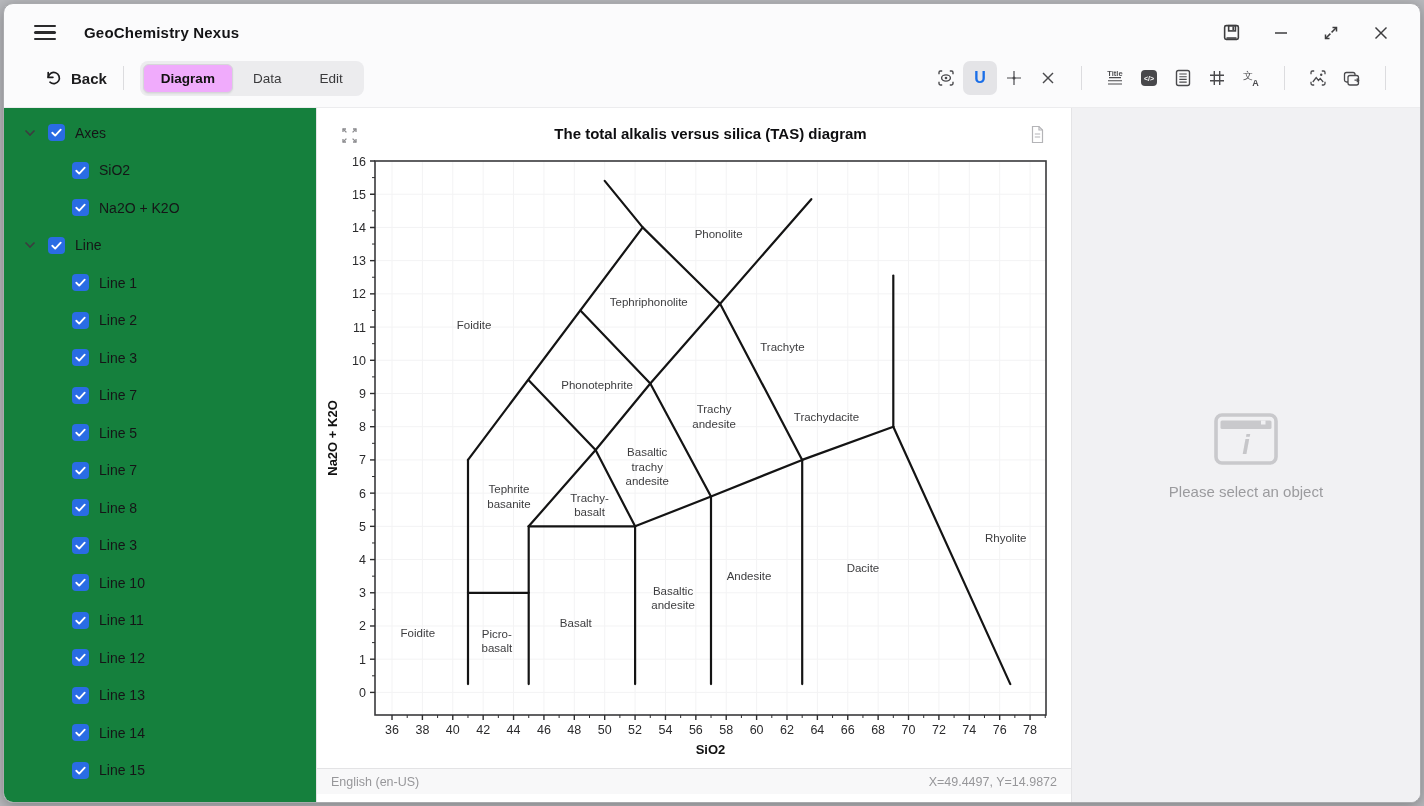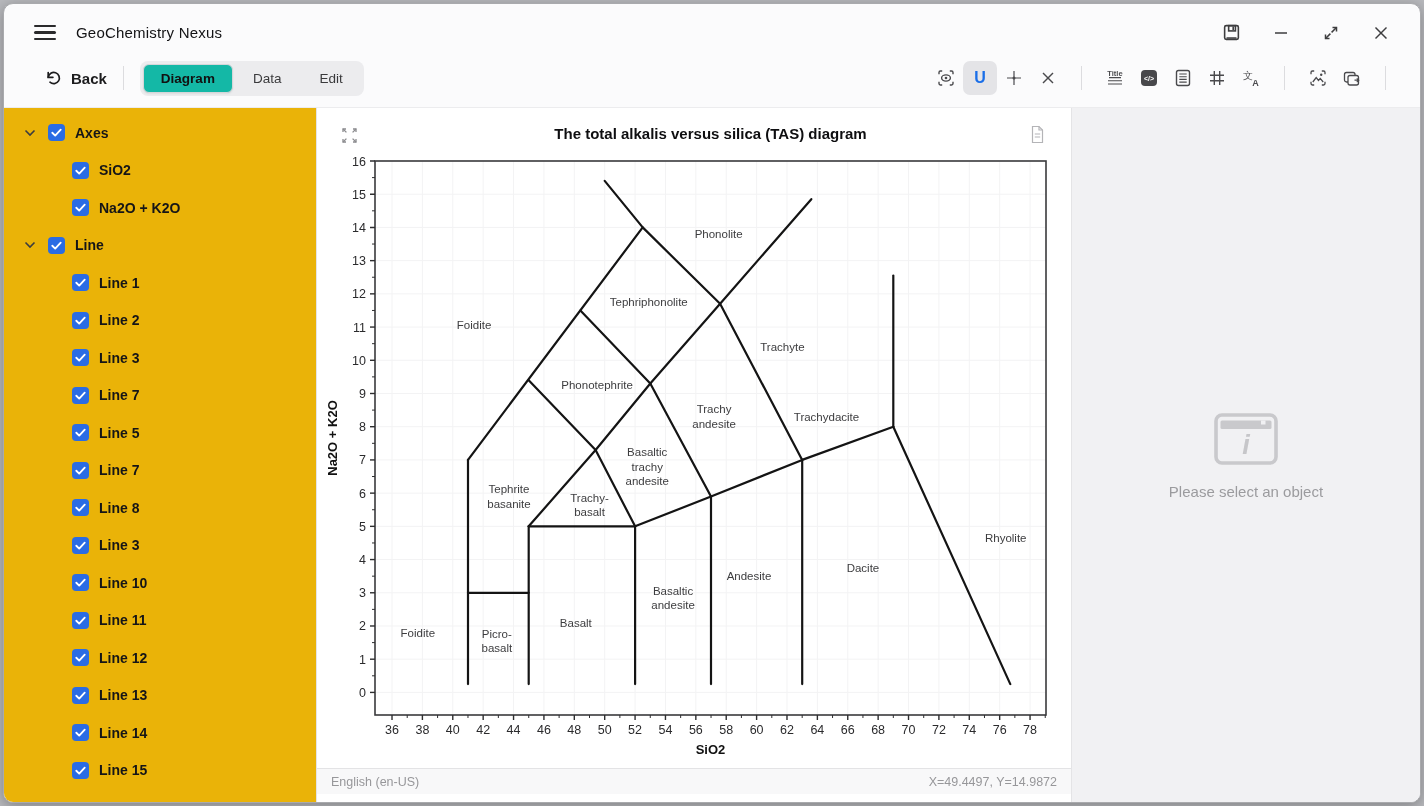--- a/index.html
+++ b/index.html
@@ -7,45 +7,45 @@
   body { background:#b8b9bd; font-family:"Liberation Sans","DejaVu Sans",sans-serif; }
 
   .window{ position:absolute; left:3px; top:3px; width:1418px; height:800px;
     background:#fbfbfc; border:1px solid #a9aaad; border-radius:10px; overflow:hidden;
     box-shadow:0 3px 14px rgba(0,0,0,.3); display:flex; flex-direction:column; }
 
   
   .titlebar{ height:57px; display:flex; align-items:center; padding:0 20px 0 30px; flex:none; }
   .hamburger{ width:22px; display:flex; flex-direction:column; gap:4px; cursor:pointer; }
   .hamburger i{ display:block; height:2.4px; background:#2a2a2c; border-radius:2px; }
-  .app-title{ font-size:15px; font-weight:normal; color:#131315; margin-left:20px; letter-spacing:.2px; }
+  .app-title{ font-size:15px; font-weight:bold; color:#131315; margin-left:28px; letter-spacing:.2px; }
   .tb-spacer{ flex:1; }
   .win-btn{ width:38px; height:32px; display:flex; align-items:center; justify-content:center;
     border:none; background:transparent; color:#3d3d3f; cursor:pointer; border-radius:6px; margin-left:12px; }
 
   
   .toolbar{ height:47px; display:flex; align-items:center; padding:0 34px 12px 40px;
     border-bottom:1px solid #ececee; flex:none; }
   .back-btn{ display:flex; align-items:center; gap:9px; font-size:15px; font-weight:bold;
     color:#1c1c1e; background:none; border:none; cursor:pointer; }
   .tb-div{ width:1px; height:24px; background:#dcdcdf; margin:0 16px; flex:none; }
   .tabgroup{ background:#ececee; border-radius:8px; padding:3px; display:flex; gap:2px; }
   .tab{ padding:6px 17px; font-size:13.5px; color:#3a3a3c; border-radius:6px;
     border:1px solid transparent; background:transparent; cursor:pointer; }
-  .tab.active{ background:#14b8a6; border-color:#d6d6d9; font-weight:bold; color:#111;
+  .tab.active{ background:#f0abfc; border-color:#d6d6d9; font-weight:bold; color:#111;
     box-shadow:0 1px 2px rgba(0,0,0,.07); }
   .icon-btn{ width:34px; height:34px; border-radius:7px; display:flex; align-items:center;
     justify-content:center; border:none; background:transparent; color:#4a4a4d; cursor:pointer; flex:none; }
   .icon-btn.active{ background:#e4e4e7; }
   .u-letter{ font-size:16px; font-weight:bold; color:#1a6ee8; }
 
   
   .main{ flex:1; min-height:0; display:flex; }
 
-  .sidebar{ width:312px; flex:none; overflow:hidden; padding-top:6px; background:#eab308;font-weight:bold; }
+  .sidebar{ width:312px; flex:none; overflow:hidden; padding-top:6px; background:#15803d; }
   .tree-row{ display:flex; align-items:center; height:37.5px; padding-left:68px; cursor:pointer; }
   .tree-row.group{ padding-left:20px; }
   .chev{ width:12px; height:8px; margin-right:12px; flex:none; display:flex; }
   .cb{ width:17px; height:17px; border-radius:4px; background:#2a6ce4; flex:none;
     display:flex; align-items:center; justify-content:center; }
   .tree-label{ margin-left:10px; font-size:14px; color:#151517; }
 
   .chart-card{ width:756px; flex:none; background:#fff; border-left:1px solid #e4e4e6;
     border-right:1px solid #e4e4e6; display:flex; flex-direction:column; }
   .chart-body{ flex:1; position:relative; min-height:0; }

